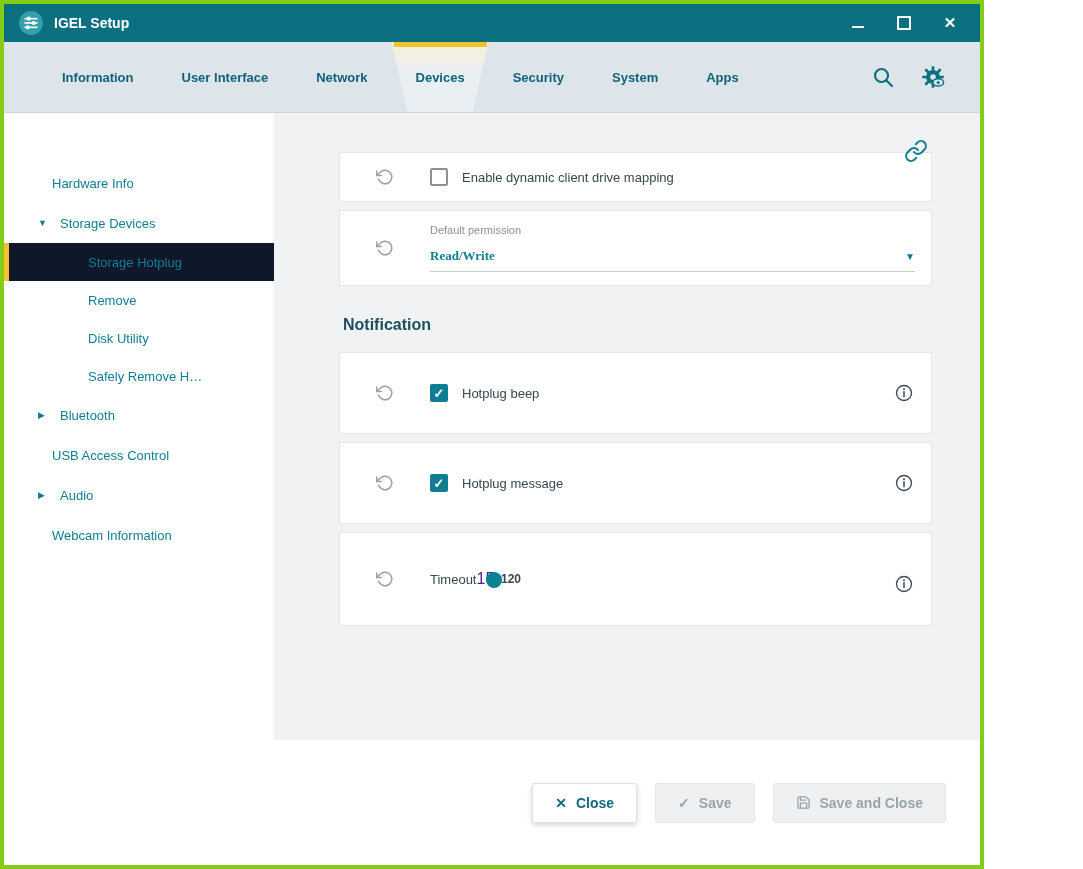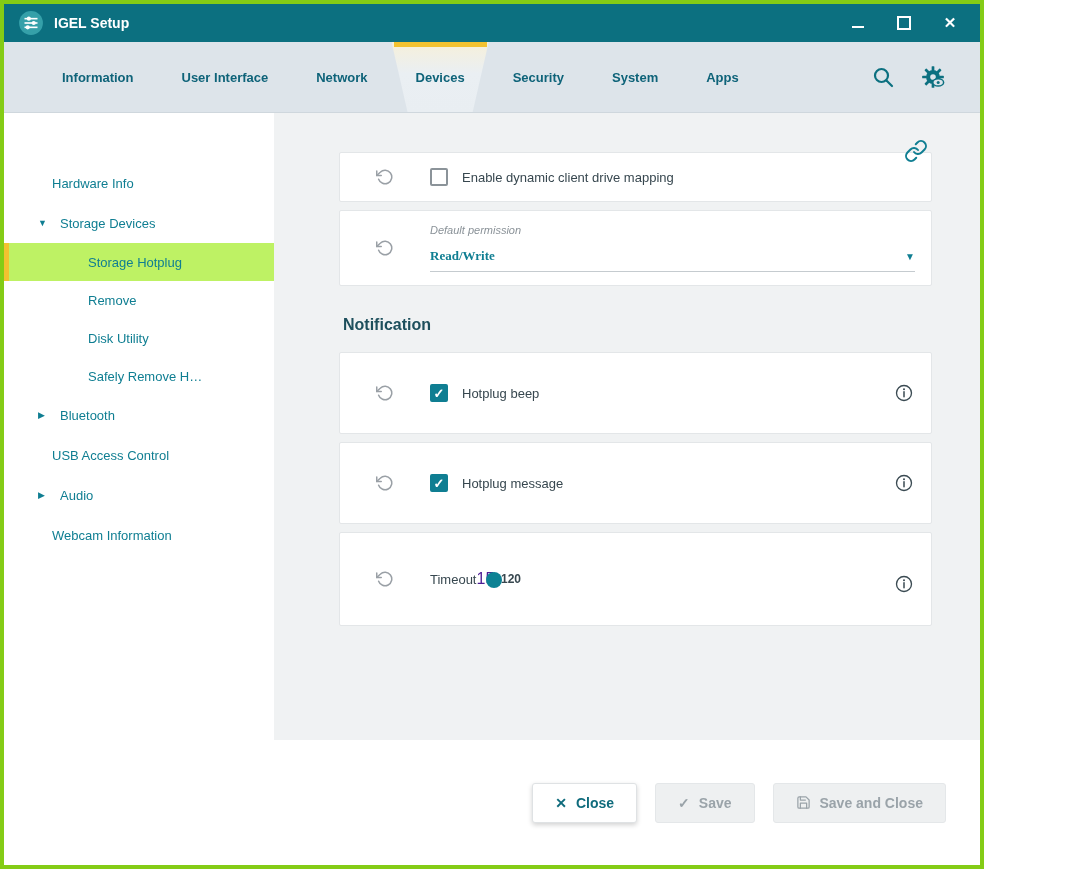--- a/index.html
+++ b/index.html
@@ -25,40 +25,40 @@
   .tab-icon{width:26px;height:26px;display:flex;align-items:center;justify-content:center;cursor:pointer;}
 
   
   .main{flex:1;display:flex;min-height:0;}
   .sidebar{width:270px;background:#fff;padding-top:50px;flex:none;}
   .side-item{height:40px;display:flex;align-items:center;color:#0f7e92;font-size:13px;cursor:pointer;position:relative;}
   .side-item .tri{width:22px;font-size:9px;color:#0f7e92;flex:none;text-align:left;}
   .lvl0{padding-left:48px;}
   .lvl0.has-arrow{padding-left:34px;}
   .lvl1{padding-left:84px;height:38px;}
-  .side-item.selected{background:#bef264;}
+  .side-item.selected{background:#0f172a;}
   .side-item.selected::before{content:"";position:absolute;left:0;top:0;bottom:0;width:5px;background:#f2c230;}
 
   .content{flex:1;background:#f0f2f3;position:relative;padding:39px 48px 0 65px;box-sizing:border-box;overflow:hidden;}
   .link-btn{position:absolute;top:26px;right:52px;width:24px;height:24px;cursor:pointer;}
 
   .card{background:#fff;border:1px solid #e3e6e8;border-radius:2px;margin-bottom:8px;display:flex;align-items:center;}
   .reset-cell{width:90px;flex:none;display:flex;align-items:center;justify-content:center;cursor:pointer;}
   .card-body{flex:1;display:flex;align-items:center;min-width:0;padding-right:16px;}
   .card.h48{height:48px;}
   .card.h74{height:74px;}
   .card.h80{height:80px;}
   .card.h92{height:92px;}
 
   .checkbox{width:18px;height:18px;box-sizing:border-box;border:2px solid #8b9399;border-radius:2px;background:#fff;flex:none;display:flex;align-items:center;justify-content:center;cursor:pointer;}
   .checkbox.checked{border-color:#0f7e92;background:#0f7e92;color:#fff;font-size:13px;font-weight:bold;line-height:1;}
   .cb-label{margin-left:14px;color:#37474f;font-size:13px;}
 
   .select-field{flex:1;display:flex;flex-direction:column;border-bottom:1px solid #c5cbcf;padding-bottom:7px;}
-  .select-top{font-size:11px;color:#8a9298;margin-bottom:12px;font-style:italic;}
+  .select-top{font-size:11px;color:#8a9298;margin-bottom:12px;}
   .select-row{display:flex;align-items:center;}
   .select-value{color:#0f7e92;font-size:13px;font-weight:bold;flex:1;font-family:Liberation Serif, serif;}
   .select-caret{color:#0f7e92;font-size:10px;}
 
   .section-title{font-size:16px;font-weight:bold;color:#1d4f5c;margin:30px 0 18px 4px;}
 
   .info-btn{width:22px;height:22px;flex:none;margin-left:12px;display:flex;align-items:center;justify-content:center;cursor:pointer;}
 
   .slider-field{flex:1;display:flex;flex-direction:row;}
   .slider-top,.slider-bottom{display:flex;justify-content:space-between;align-items:center;}

